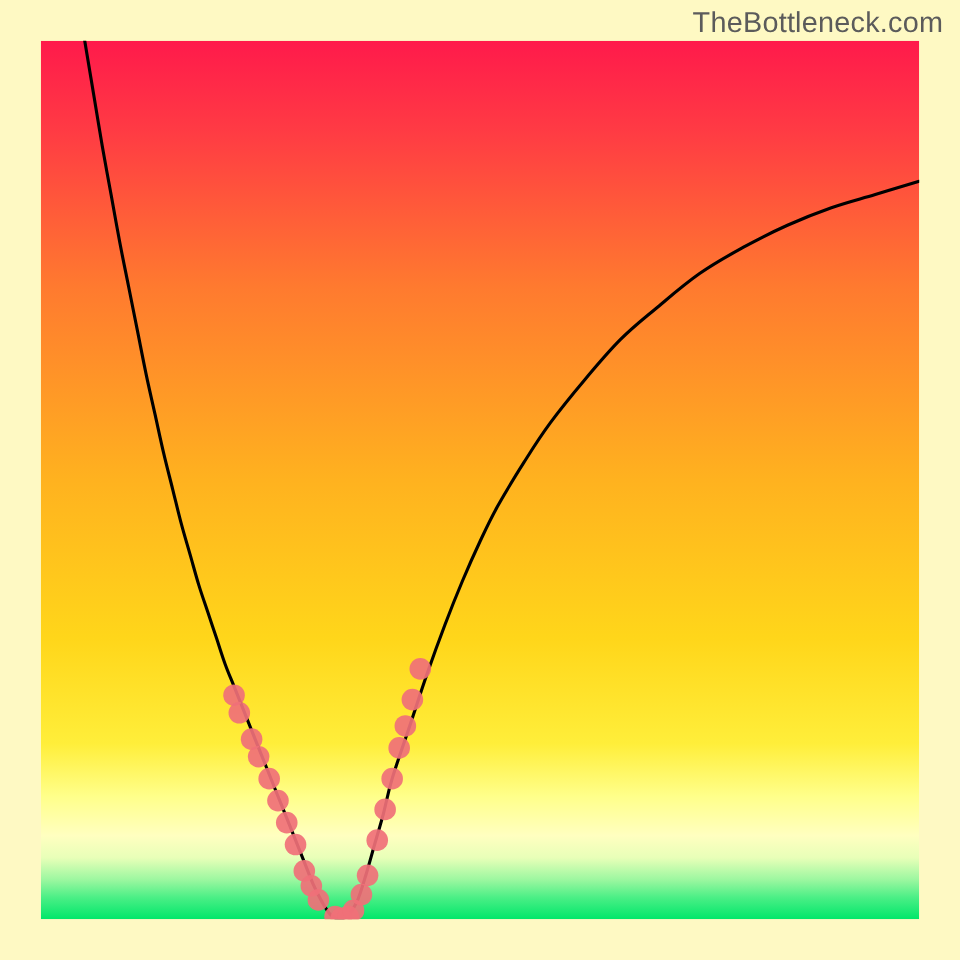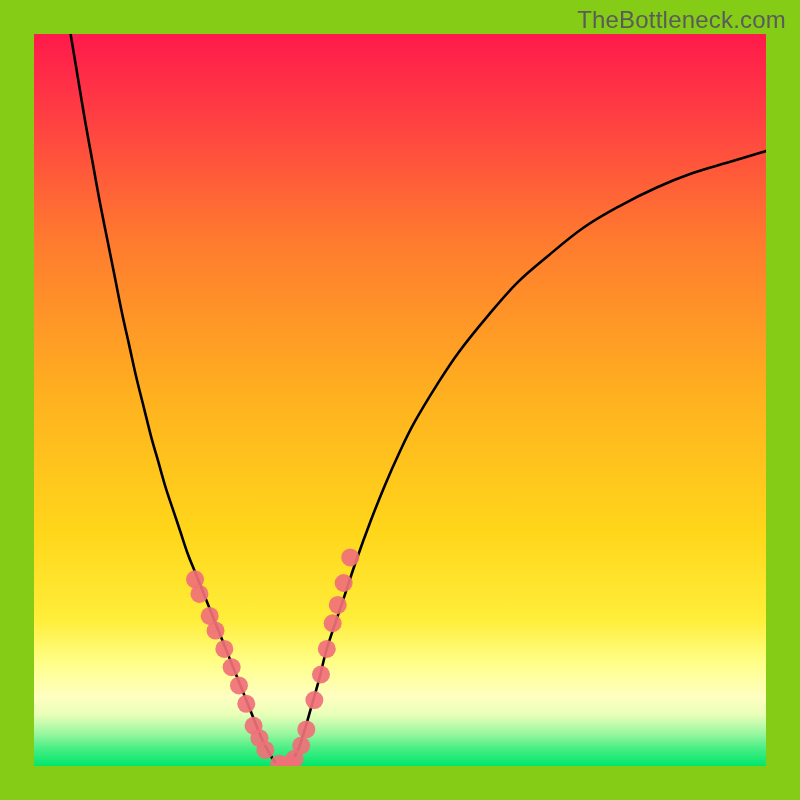--- a/index.html
+++ b/index.html
@@ -10,21 +10,21 @@
     overflow: hidden;
     background: #000;
     font-family: Arial, Helvetica, sans-serif;
   }
   .frame {
     position: absolute;
     left: 0;
     top: 0;
     width: 800px;
     height: 800px;
-    background: #84cc16;
+    background: #fef9c3;
   }
   .plot {
     position: absolute;
     left: 34px;
     top: 34px;
     width: 732px;
     height: 732px;
     
   }
   .watermark {

